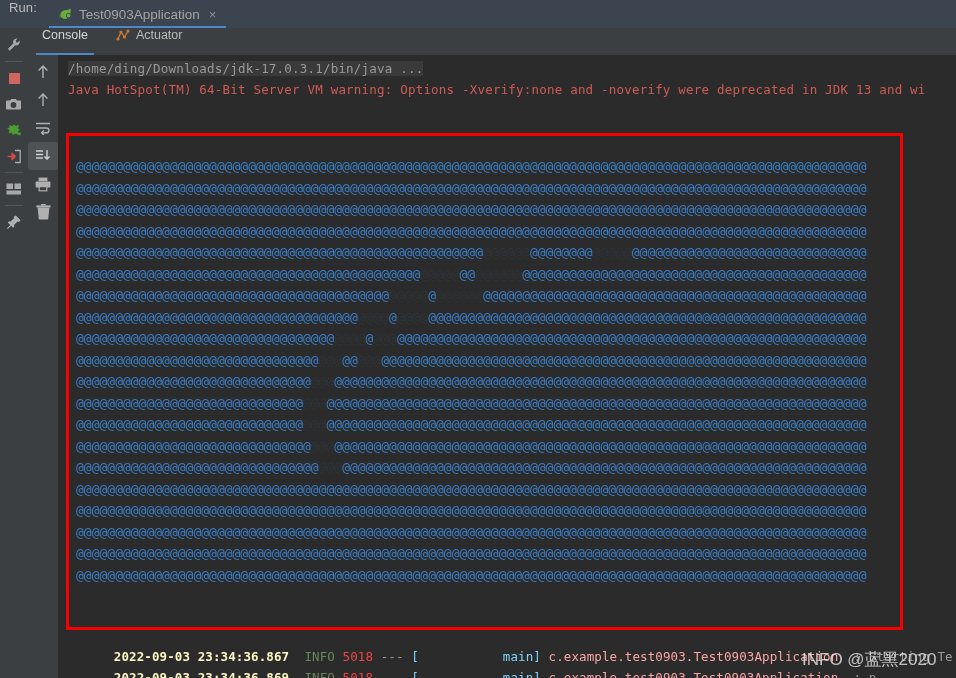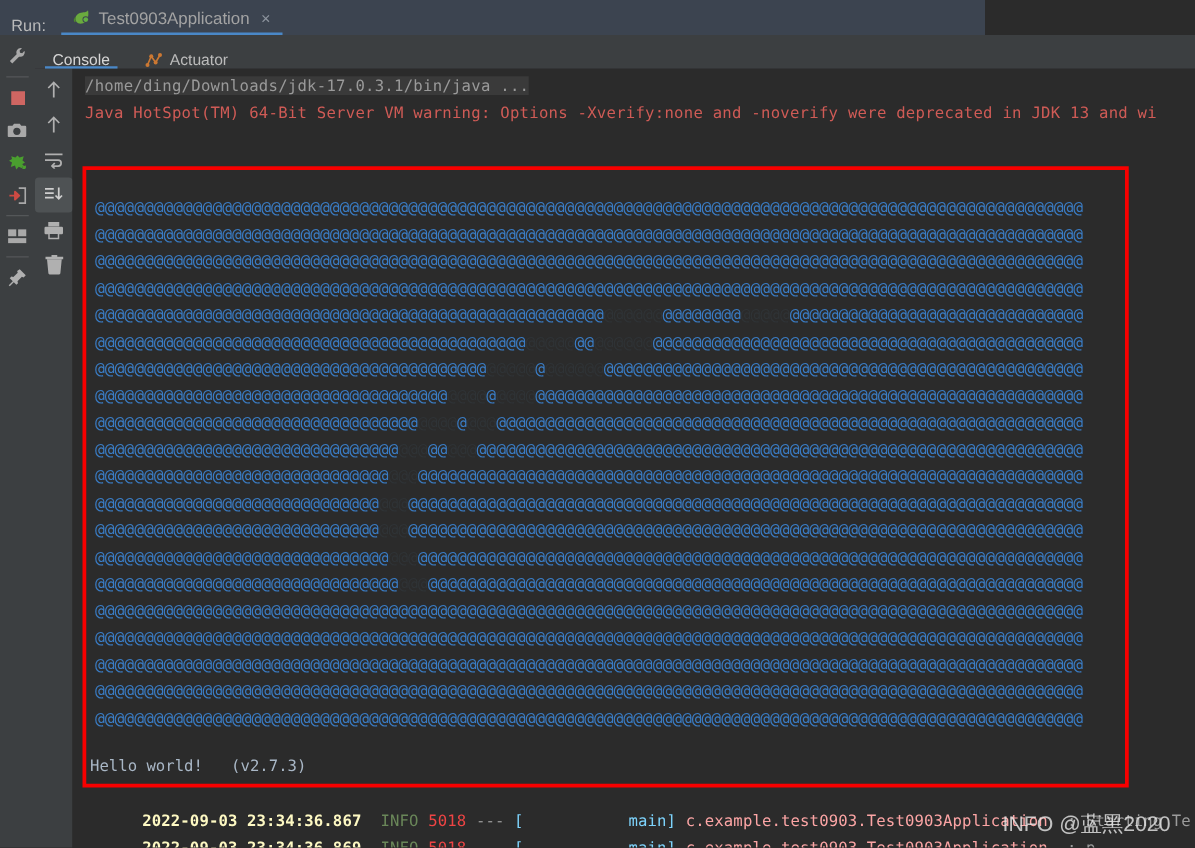--- a/index.html
+++ b/index.html
@@ -18,24 +18,24 @@
     position: relative;
     width: 956px;
     height: 678px;
     background: #2b2b2b;
   }
 
   
   .titlebar {
     position: absolute;
     left: 0; top: 0;
-    width: 788px; height: 28px;
+    width: 956px; height: 28px;
     background: #3c4450;
     display: flex;
-    align-items: flex-end;
+    align-items: flex-start;
   }
   .titlebar-label {
     color: #bbbbbb;
     font-size: 13px;
     padding-left: 9px;
     padding-right: 12px;
     letter-spacing: .1px;
   }
   .run-tab {
     position: relative;
@@ -77,21 +77,21 @@
     left: 28px; top: 28px;
     width: 928px; height: 27px;
     background: #3c3f41;
     display: flex;
     align-items: center;
   }
   .subtab {
     position: relative;
     height: 27px;
     display: flex;
-    align-items: flex-end;
+    align-items: flex-start;
     padding: 0 14px;
     color: #bbbbbb;
     font-size: 12.5px;
     white-space: nowrap;
     cursor: default;
   }
   .subtab.active { color: #d6d6d6; }
   .subtab.active::after {
     content: "";
     position: absolute;
@@ -372,21 +372,20 @@
 @@@@@@@@@@@@@@@@@@@@@@@@@@@@@<span class="dim">@@@</span>@@@@@@@@@@@@@@@@@@@@@@@@@@@@@@@@@@@@@@@@@@@@@@@@@@@@@@@@@@@@@@@@@@@@@
 @@@@@@@@@@@@@@@@@@@@@@@@@@@@@<span class="dim">@@@</span>@@@@@@@@@@@@@@@@@@@@@@@@@@@@@@@@@@@@@@@@@@@@@@@@@@@@@@@@@@@@@@@@@@@@@
 @@@@@@@@@@@@@@@@@@@@@@@@@@@@@@<span class="dim">@@@</span>@@@@@@@@@@@@@@@@@@@@@@@@@@@@@@@@@@@@@@@@@@@@@@@@@@@@@@@@@@@@@@@@@@@@
 @@@@@@@@@@@@@@@@@@@@@@@@@@@@@@@<span class="dim">@@@</span>@@@@@@@@@@@@@@@@@@@@@@@@@@@@@@@@@@@@@@@@@@@@@@@@@@@@@@@@@@@@@@@@@@@
 @@@@@@@@@@@@@@@@@@@@@@@@@@@@@@@@@@@@@@@@@@@@@@@@@@@@@@@@@@@@@@@@@@@@@@@@@@@@@@@@@@@@@@@@@@@@@@@@@@@@@
 @@@@@@@@@@@@@@@@@@@@@@@@@@@@@@@@@@@@@@@@@@@@@@@@@@@@@@@@@@@@@@@@@@@@@@@@@@@@@@@@@@@@@@@@@@@@@@@@@@@@@
 @@@@@@@@@@@@@@@@@@@@@@@@@@@@@@@@@@@@@@@@@@@@@@@@@@@@@@@@@@@@@@@@@@@@@@@@@@@@@@@@@@@@@@@@@@@@@@@@@@@@@
 @@@@@@@@@@@@@@@@@@@@@@@@@@@@@@@@@@@@@@@@@@@@@@@@@@@@@@@@@@@@@@@@@@@@@@@@@@@@@@@@@@@@@@@@@@@@@@@@@@@@@
 @@@@@@@@@@@@@@@@@@@@@@@@@@@@@@@@@@@@@@@@@@@@@@@@@@@@@@@@@@@@@@@@@@@@@@@@@@@@@@@@@@@@@@@@@@@@@@@@@@@@@</pre>
 
-    <div class="hello">Hello world!   (v2.7.3)</div>
 
     <div class="logline log1">
       <span class="c-ts">2022-09-03 23:34:36.867</span><span class="c-ts">  </span><span class="c-info">INFO</span><span class="c-ts"> </span><span class="c-pid">5018</span><span class="c-ts"> </span><span class="c-dash">---</span><span class="c-ts"> </span><span class="c-thr">[           main]</span><span class="c-ts"> </span><span class="c-cls">c.example.test0903.Test0903Application</span><span class="c-msg">  : Starting Te</span>
     </div>
 
     <div class="logline log2">
       <span class="c-ts">2022-09-03 23:34:36.869</span><span class="c-ts">  </span><span class="c-info">INFO</span><span class="c-ts"> </span><span class="c-pid">5018</span><span class="c-ts"> </span><span class="c-dash">---</span><span class="c-ts"> </span><span class="c-thr">[           main]</span><span class="c-ts"> </span><span class="c-cls">c.example.test0903.Test0903Application</span><span class="c-msg">  : p</span>
     </div>
 
     <div class="watermark">INFO @蓝黑2020</div>

